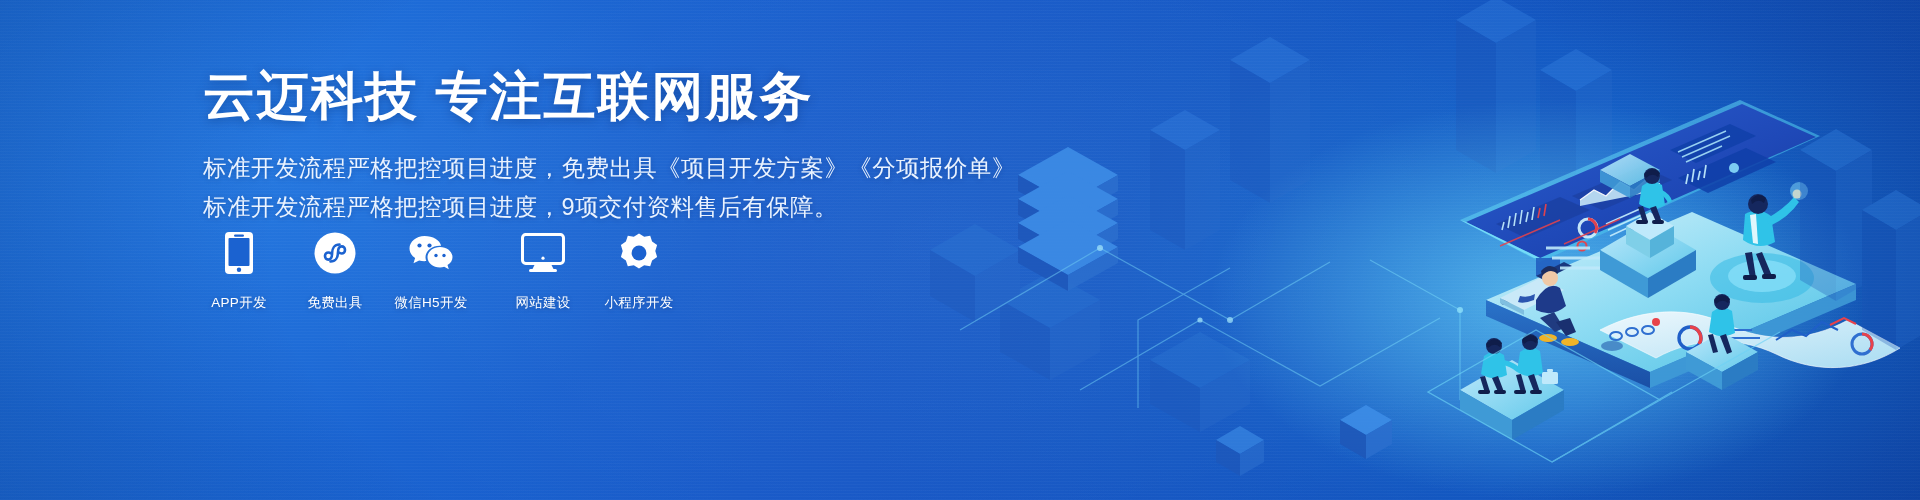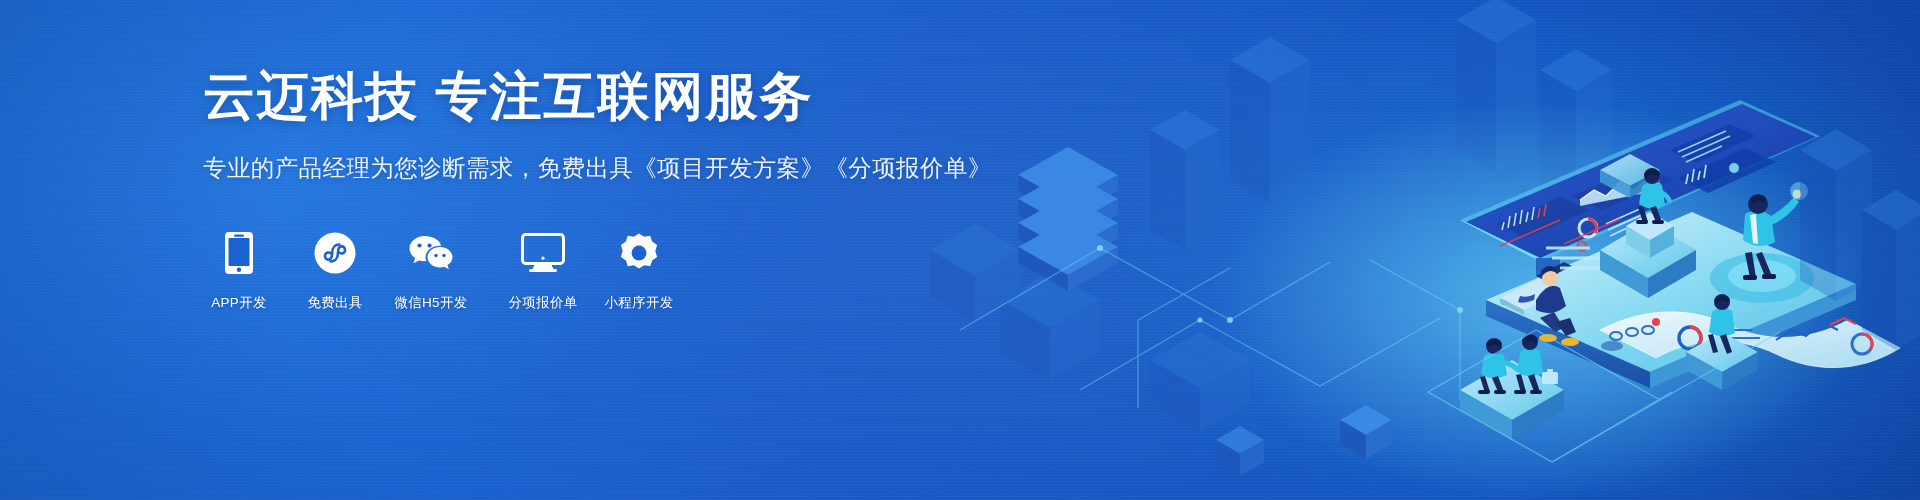--- a/index.html
+++ b/index.html
@@ -463,21 +463,22 @@
         <polygon points="1030,210 1030,330 996,350 996,230" fill="#2a6bca"></polygon>
       </g>
     </svg>
   </div>
 
   <div class="vig"></div>
 
   <div class="copy">
     <h1 class="headline">云迈科技 专注互联网服务</h1>
     <div class="sub">
-      <span class="line">专业的产品经理为您诊断需求，免费出具《项目开发方案》《分项报价单》</span>
+      <span class="line">标准开发流程严格把控项目进度，免费出具《项目开发方案》《分项报价单》</span>
+      <span class="line">标准开发流程严格把控项目进度，9项交付资料售后有保障。</span>
     </div>
   </div>
 
   <div class="services">
 
     <div class="svc">
       <span class="ico">
         <svg width="30" height="44" viewBox="0 0 30 44">
           <rect x="1" y="1" width="28" height="42" rx="4" fill="#ffffff"></rect>
           <rect x="4.5" y="7" width="21" height="28" rx="1" fill="#1b62d0"></rect>
@@ -517,21 +518,21 @@
 
     <div class="svc">
       <span class="ico">
         <svg width="44" height="40" viewBox="0 0 44 40">
           <rect x="1.5" y="1.5" width="41" height="29" rx="3.2" fill="none" stroke="#ffffff" stroke-width="3"></rect>
           <circle cx="22" cy="25.2" r="1.6" fill="#ffffff"></circle>
           <path d="M14,31 L30,31 L33,37 L11,37 Z" fill="#ffffff"></path>
           <rect x="8" y="36" width="28" height="3" rx="1.5" fill="#ffffff"></rect>
         </svg>
       </span>
-      <span class="cap">分项报价单</span>
+      <span class="cap">网站建设</span>
     </div>
 
     <div class="svc">
       <span class="ico">
         <svg width="42" height="42" viewBox="0 0 42 42">
           <path d="M21,1.5 l5.2,3.3 l6,-1 l1.9,5.8 l5,3.5 l-1.8,5.9 l1.8,5.9 l-5,3.5 l-1.9,5.8 l-6,-1 l-5.2,3.3 l-5.2,-3.3 l-6,1 l-1.9,-5.8 l-5,-3.5 l1.8,-5.9 l-1.8,-5.9 l5,-3.5 l1.9,-5.8 l6,1 Z" fill="#ffffff"></path>
           <circle cx="21" cy="21" r="7.4" fill="#1b62d0"></circle>
         </svg>
       </span>
       <span class="cap">小程序开发</span>

